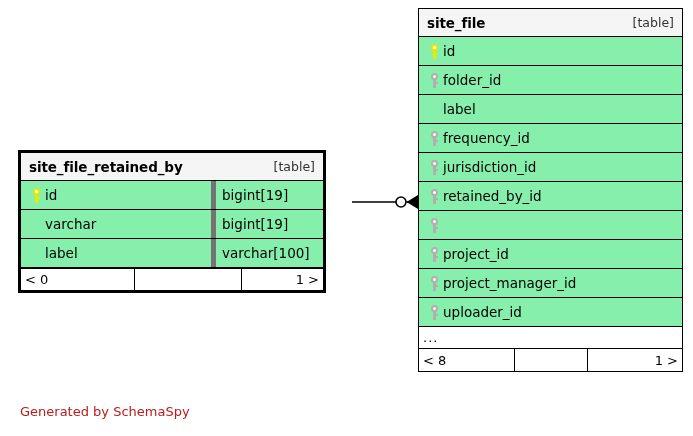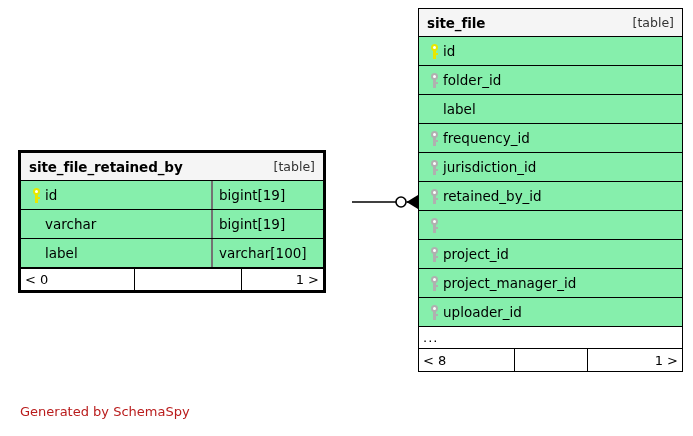--- a/index.html
+++ b/index.html
@@ -66,21 +66,21 @@
     align-items: center;
     padding-left: 6px;
     min-width: 0;
     overflow: hidden;
   }
   .col-type {
     flex: 0 0 auto;
     display: flex;
     align-items: center;
     padding-left: 6px;
-    border-left: 2px solid #737373;
+    border-left: 5px solid #737373;
     box-sizing: border-box;
   }
   .col-label {
     font-size: 13.5px;
     white-space: nowrap;
   }
   .type-label {
     font-size: 13.5px;
     white-space: nowrap;
   }

